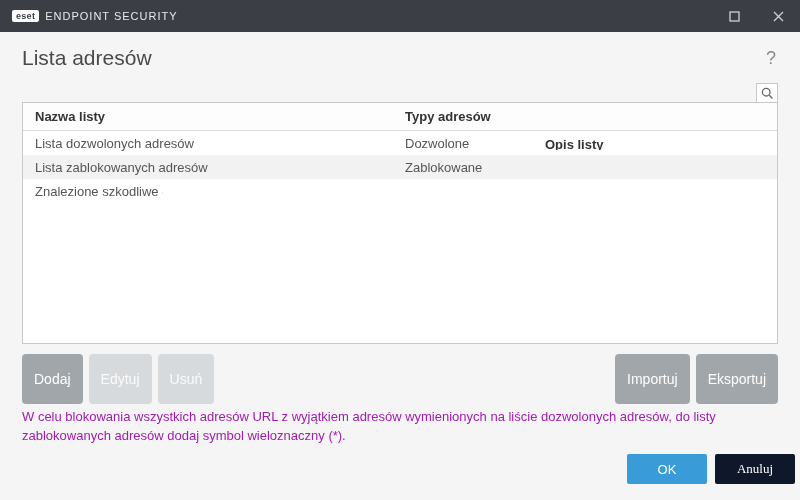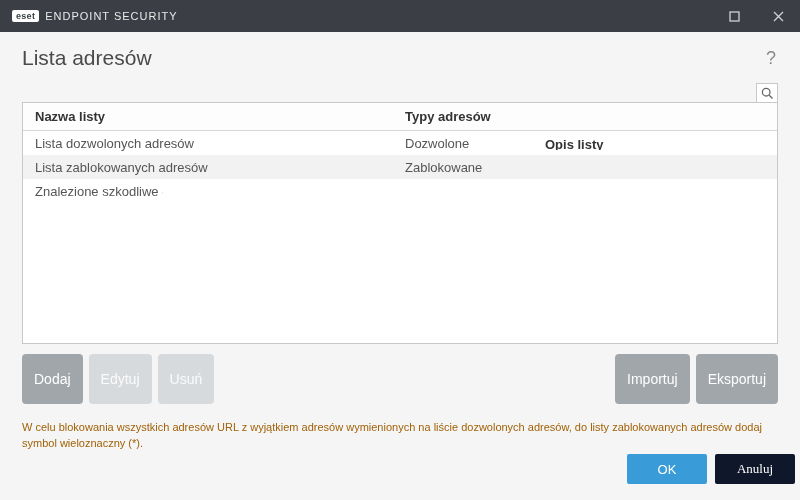--- a/index.html
+++ b/index.html
@@ -120,23 +120,23 @@
   cursor: pointer;
   border-radius: 4px;
 }
 .btn:disabled {
   background: #d7dadd;
   color: #fbfbfb;
   cursor: default;
 }
 .btn-bar-spacer { flex: 1; }
 .note {
-  margin-top: 16px;
-  font-size: 11px;
-  color: #a16207;
+  margin-top: 4px;
+  font-size: 13px;
+  color: #a21caf;
   line-height: 1.45;
 }
 .footer {
   position: absolute;
   bottom: 16px;
   right: 5px;
   display: flex;
   gap: 8px;
 }
 .fbtn {

